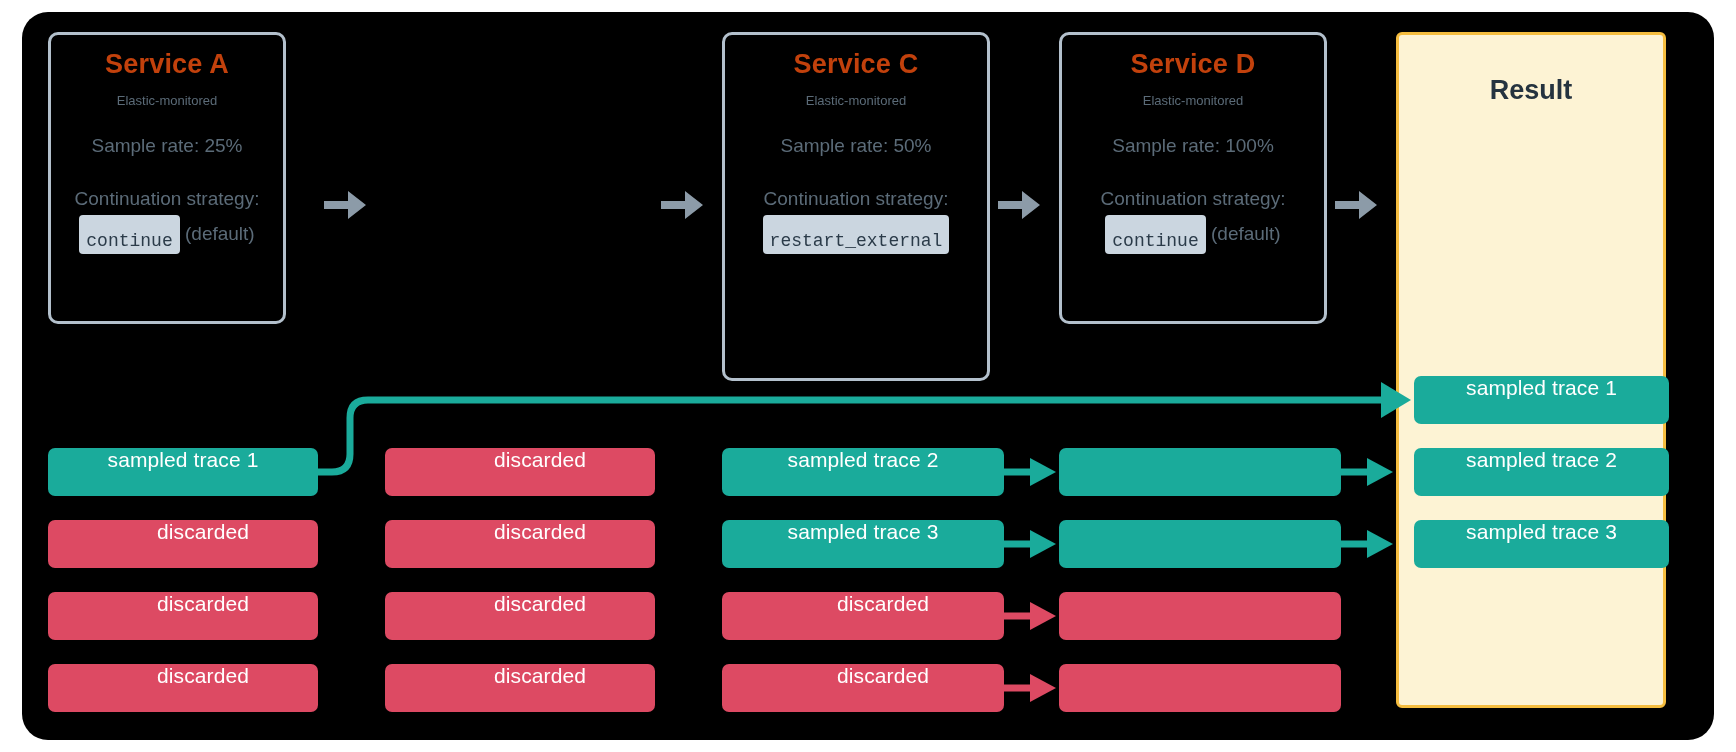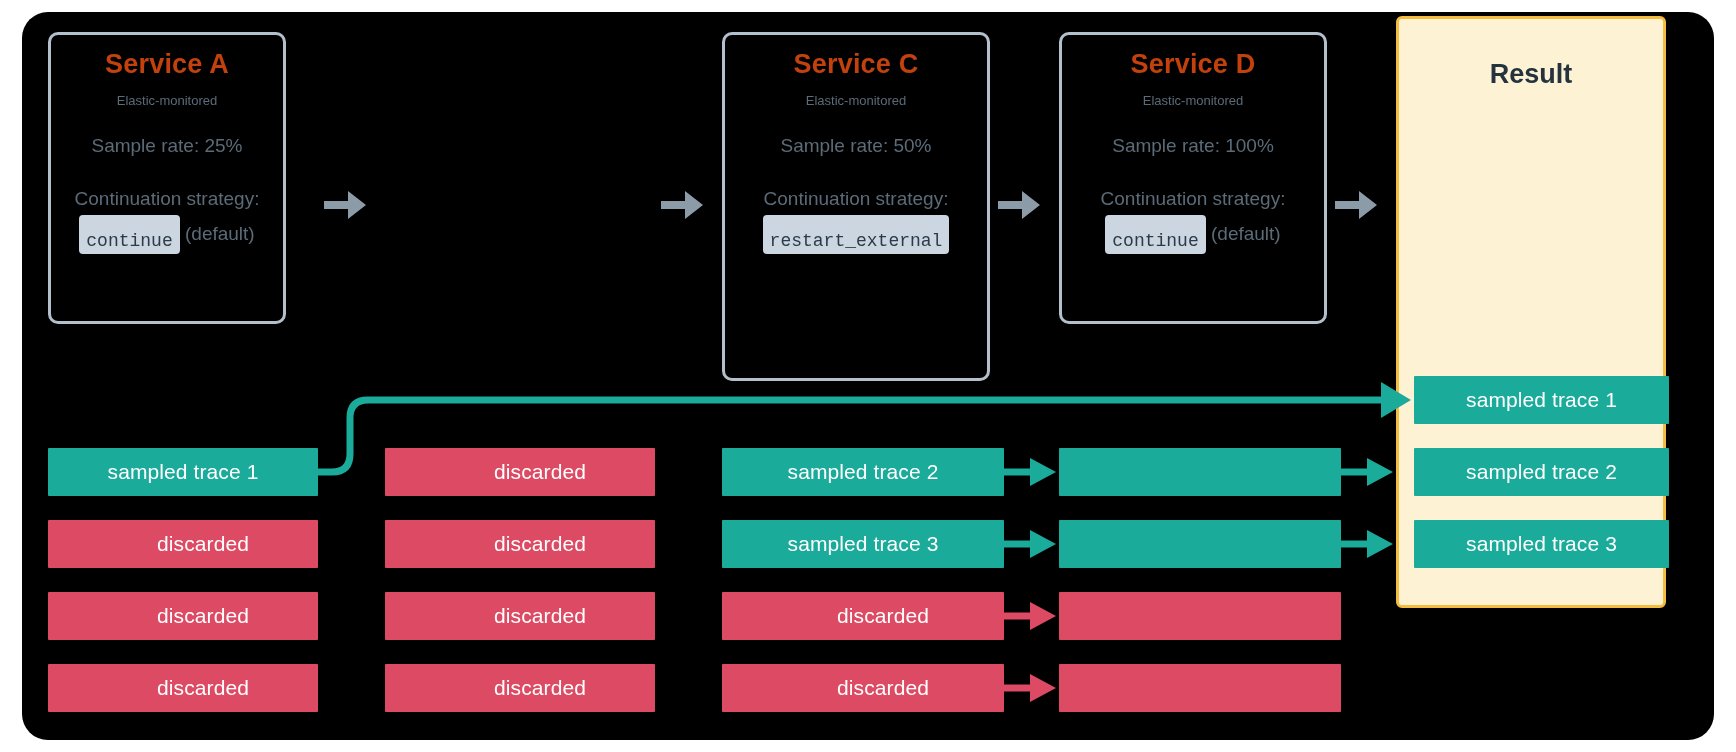--- a/index.html
+++ b/index.html
@@ -90,25 +90,24 @@
     color:#25333f;
   }
 
   
   .grayarrow{position:absolute;}
 
   
   .pill{
     position:absolute;
     box-sizing:border-box;
-    border-radius:1px;
+    border-radius:7px;
     color:#ffffff;
     font-size:21px;
     display:flex;
-    align-items:center;
     justify-content:center;
     letter-spacing:.1px;
   }
   .pill.teal{background:#1aab9b;}
   .pill.red{background:#dd4a63;padding-left:40px;}
 
   
   #links{position:absolute;left:0;top:0;width:1736px;height:752px;pointer-events:none;}
 </style>
 </head>
@@ -150,21 +149,21 @@
     <div class="rate">Sample rate: 100%</div>
     <div class="contlabel">
       <span>Continuation strategy:</span>
     </div>
     <div class="strategyline">
       <code class="badge">continue</code>
       <span class="defnote">(default)</span>
     </div>
   </div>
 
-  <div id="result" style="left:1396px;top:16px;width:270px;height:592px;">
+  <div id="result" style="left:1396px;top:32px;width:270px;height:676px;">
     <div class="title">Result</div>
   </div>
 
   <svg class="grayarrow" style="left:322px;top:188px;" width="46" height="34" viewBox="0 0 46 34">
     <path d="M2 13 H26 V3 L44 17 L26 31 V21 H2 Z" fill="#8c9ba8"></path>
   </svg>
   <svg class="grayarrow" style="left:659px;top:188px;" width="46" height="34" viewBox="0 0 46 34">
     <path d="M2 13 H26 V3 L44 17 L26 31 V21 H2 Z" fill="#8c9ba8"></path>
   </svg>
   <svg class="grayarrow" style="left:996px;top:188px;" width="46" height="34" viewBox="0 0 46 34">

